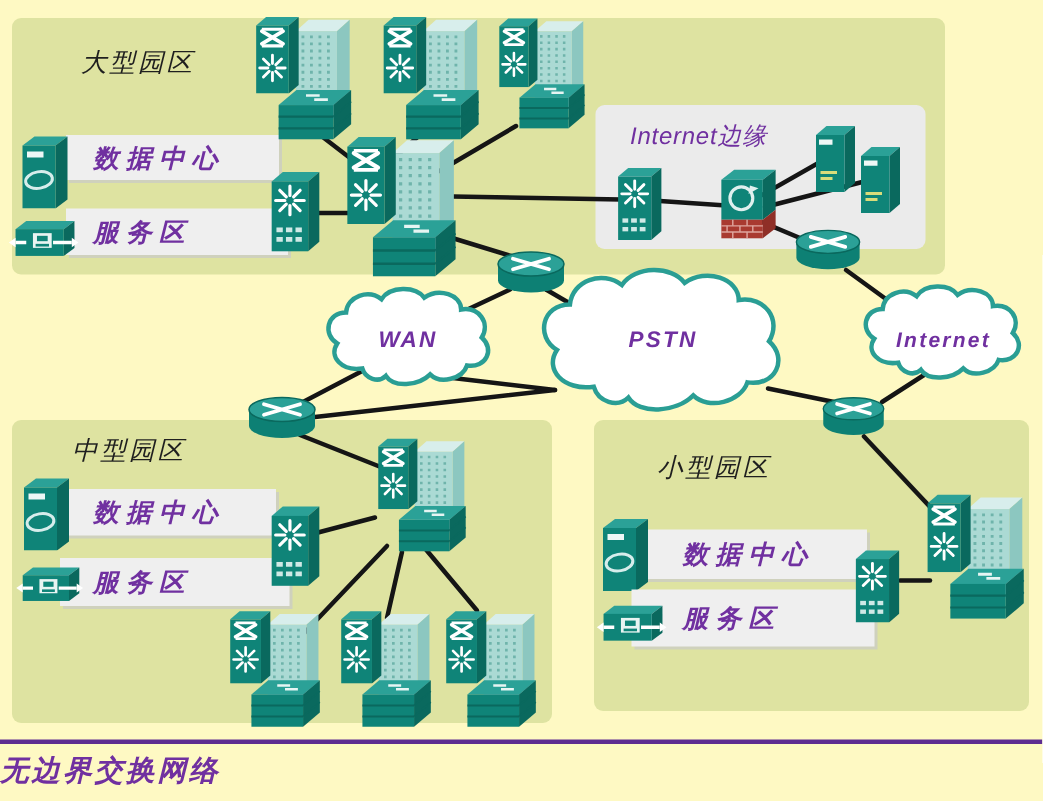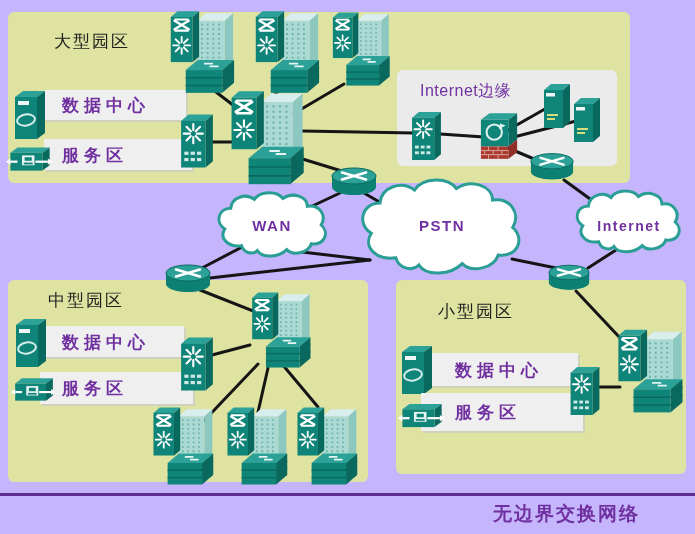--- a/index.html
+++ b/index.html
@@ -1,30 +1,31 @@
 <!DOCTYPE html>
 <html><head>
 <meta charset="utf-8">
 <style>
   html,body{margin:0;padding:0;background:#ffffff;}
   .stage{
     position:relative;
     width:695px;height:534px;
-    background:#c4b5fd;
+    background:#fef9c3;
     overflow:hidden;
     font-family:"Liberation Sans","DejaVu Sans",sans-serif;
+    font-style:italic;
   }
   .stage svg{position:absolute;left:0;top:0;}
   .caption-rule{
     position:absolute;left:0;top:493px;width:695px;height:0;
     border-top:3px solid #5e2d91;
   }
   .caption{
     position:absolute;left:0;top:501px;width:640px;
-    text-align:right;
+    text-align:left;
     font-size:19px;font-weight:bold;
     letter-spacing:2px;
   }
   svg text{font-family:"Liberation Sans","DejaVu Sans",sans-serif;}
 </style>
 </head>
 <body>
 
 <div class="stage">
 

